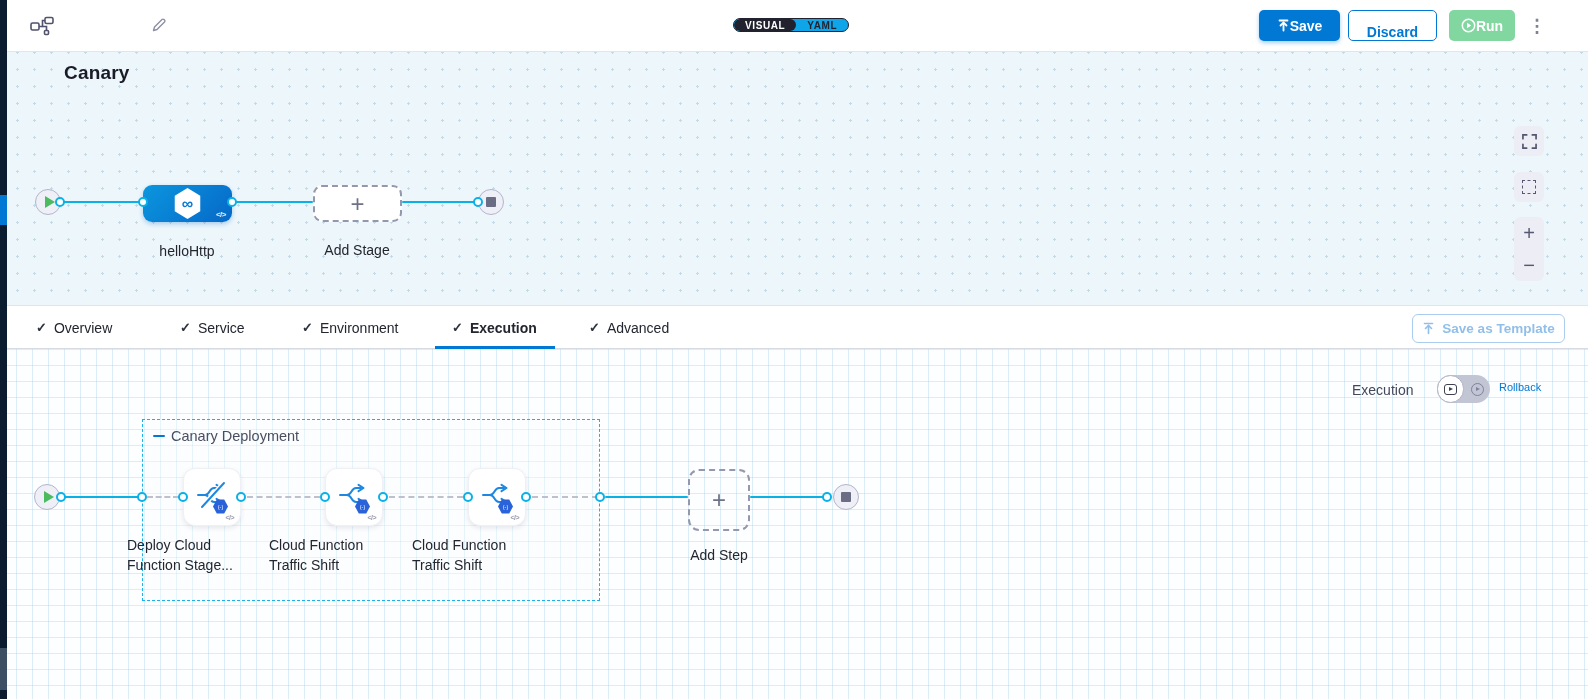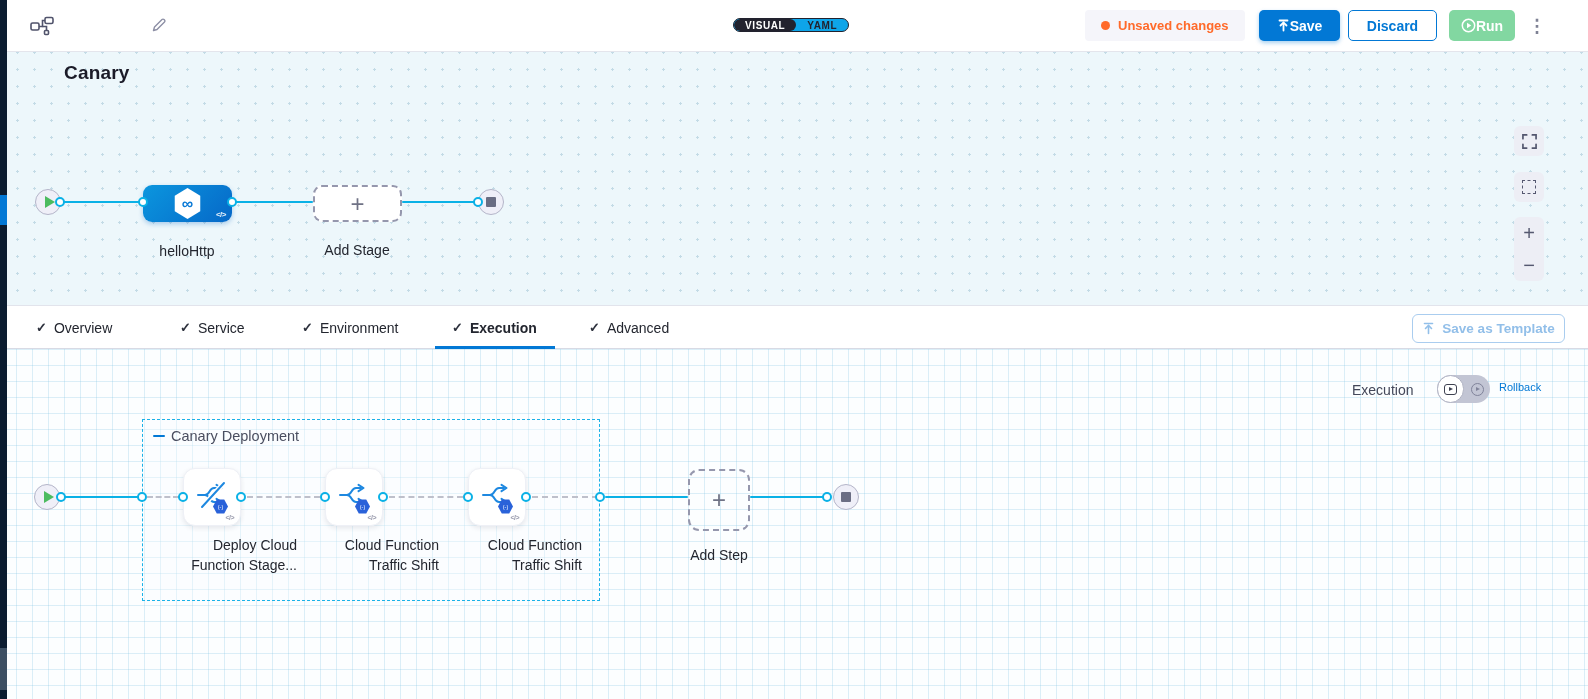--- a/index.html
+++ b/index.html
@@ -22,21 +22,21 @@
   .mode-toggle .seg { font-size:10px; font-weight:800; letter-spacing:.6px; padding:0 11px; display:flex; align-items:center; }
   .mode-toggle .seg.sel { background:#22222E; color:#fff; border-radius:10px; }
   .mode-toggle .seg.unsel { color:#22222E; }
 
   .unsaved-badge { position:absolute; left:1085px; top:10px; height:31px; padding:0 16px; background:#F5F5FA; border-radius:4px; display:flex; align-items:center; gap:8px; }
   .unsaved-badge .dot-orange { width:9px; height:9px; border-radius:50%; background:#FF6A2A; }
   .unsaved-badge span { font-size:13px; font-weight:700; color:#FF6A2A; }
 
   .btn { position:absolute; top:10px; height:31px; border-radius:5px; display:flex; align-items:center; justify-content:center; font-size:14px; font-weight:700; cursor:pointer; }
   .btn-save { left:1259px; width:81px; background:#0278D5; color:#fff; box-shadow:0 2px 4px rgba(2,120,213,.35); }
-  .btn-discard { left:1348px; width:89px; background:#fff; color:#0278D5; border:1.5px solid #0278D5; }
+  .btn-discard { left:1348px; width:89px; background:#fff; color:#0278D5; border:1.5px solid #0278D5;align-items:flex-end; }
   .btn-run { left:1449px; width:66px; background:#82D7A1; color:#fff; }
   .kebab { position:absolute; left:1527px; top:9px; width:20px; height:34px; display:flex; flex-direction:column; align-items:center; justify-content:center; gap:4px; cursor:pointer; font-size:18px; color:#7E8194; font-weight:700; }
 
   
   .stage-canvas { position:absolute; left:0; right:0; top:52px; height:253px;
     background-color:#EDF7FB;
     background-image:radial-gradient(circle, #C3DBE6 1.1px, transparent 1.3px);
     background-size:17px 17px; background-position:9px 9px; }
 
   .node-circle { position:absolute; width:26px; height:26px; border-radius:50%; background:#EFEFF8; border:1.5px solid #B4B5C9; display:flex; align-items:center; justify-content:center; z-index:2; }
@@ -93,21 +93,21 @@
   .group-header { position:absolute; left:153px; top:79px; display:flex; align-items:center; gap:6px; z-index:3; cursor:pointer; }
   .collapse-bar { width:12px; height:2.5px; background:#0278D5; border-radius:1px; }
   .group-label { font-size:14.5px; color:#4A4E60; }
 
   .step-card { position:absolute; top:119px; width:58px; height:58px; background:#fff; border-radius:12px; border:1px solid #EEF0F6; box-shadow:0 2px 5px rgba(40,41,61,.10); z-index:3; cursor:pointer; }
   .step-icon { position:absolute; left:12px; top:12px; width:34px; height:28px; }
   .fn-badge { position:absolute; left:29px; top:30px; width:15px; height:15px; background:#2A62D9;
     clip-path:polygon(25% 4%, 75% 4%, 100% 50%, 75% 96%, 25% 96%, 0% 50%);
     color:#fff; font-size:5.5px; display:flex; align-items:center; justify-content:center; z-index:4; }
   .step-code { position:absolute; right:6px; bottom:4px; font-size:7px; color:#989AAC; letter-spacing:-.5px; font-weight:700; }
-  .step-label { position:absolute; top:186px; text-align:right; font-size:14px; color:#23262F; line-height:20px; z-index:2; }
+  .step-label { position:absolute; top:186px; text-align:left; font-size:14px; color:#23262F; line-height:20px; z-index:2; }
 </style>
 </head>
 <body>
 
 <div id="app">
 
   <div class="left-rail">
     <div class="rail-active"></div>
     <div class="rail-thumb"></div>
   </div>
@@ -123,24 +123,20 @@
     <div class="page-title">Canary</div>
     <svg class="edit-pencil" viewBox="0 0 18 18" fill="none" stroke="#8D8FA5" stroke-width="1.4" stroke-linejoin="round">
       <path d="M3.5 14.5l1-3.5 7.5-7.5a1.4 1.4 0 012 0l.5.5a1.4 1.4 0 010 2L7 13.5l-3.5 1z"></path>
     </svg>
 
     <div class="mode-toggle">
       <div class="seg sel">VISUAL</div>
       <div class="seg unsel">YAML</div>
     </div>
 
-    <div class="unsaved-badge">
-      <div class="dot-orange"></div>
-      <span>Unsaved changes</span>
-    </div>
 
     <div class="btn btn-save">
       <svg width="13" height="13" viewBox="0 0 13 13" fill="none" stroke="#fff" stroke-width="1.8" stroke-linecap="round">
         <path d="M2.5 1.5h8"></path>
           <path d="M6.5 11.5V4"></path>
           <path d="M3.5 6.5L6.5 3.5l3 3"></path>
       </svg>
       <span>Save</span>
     </div>
     <div class="btn btn-discard">

